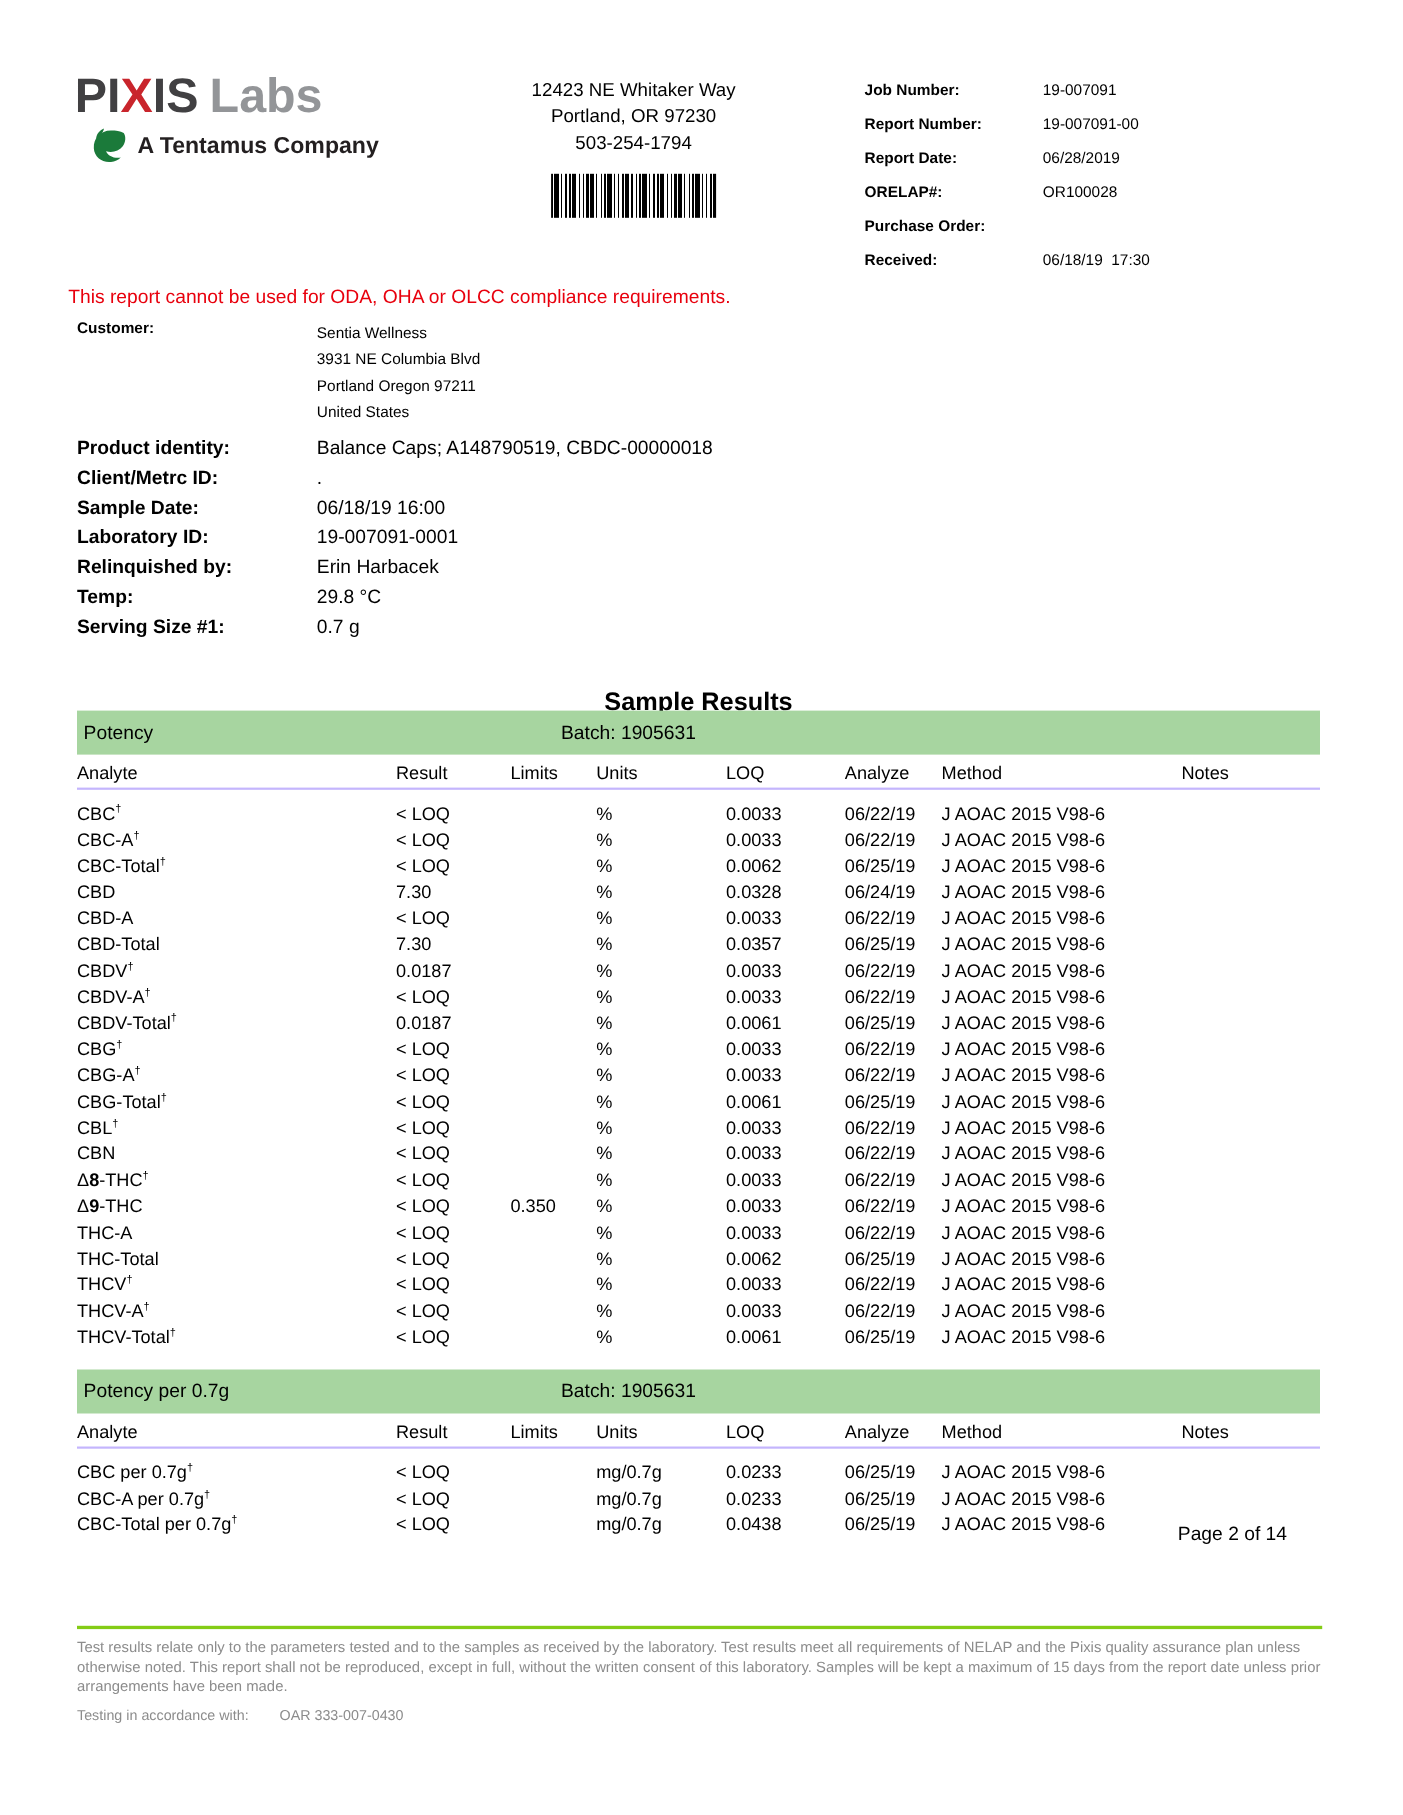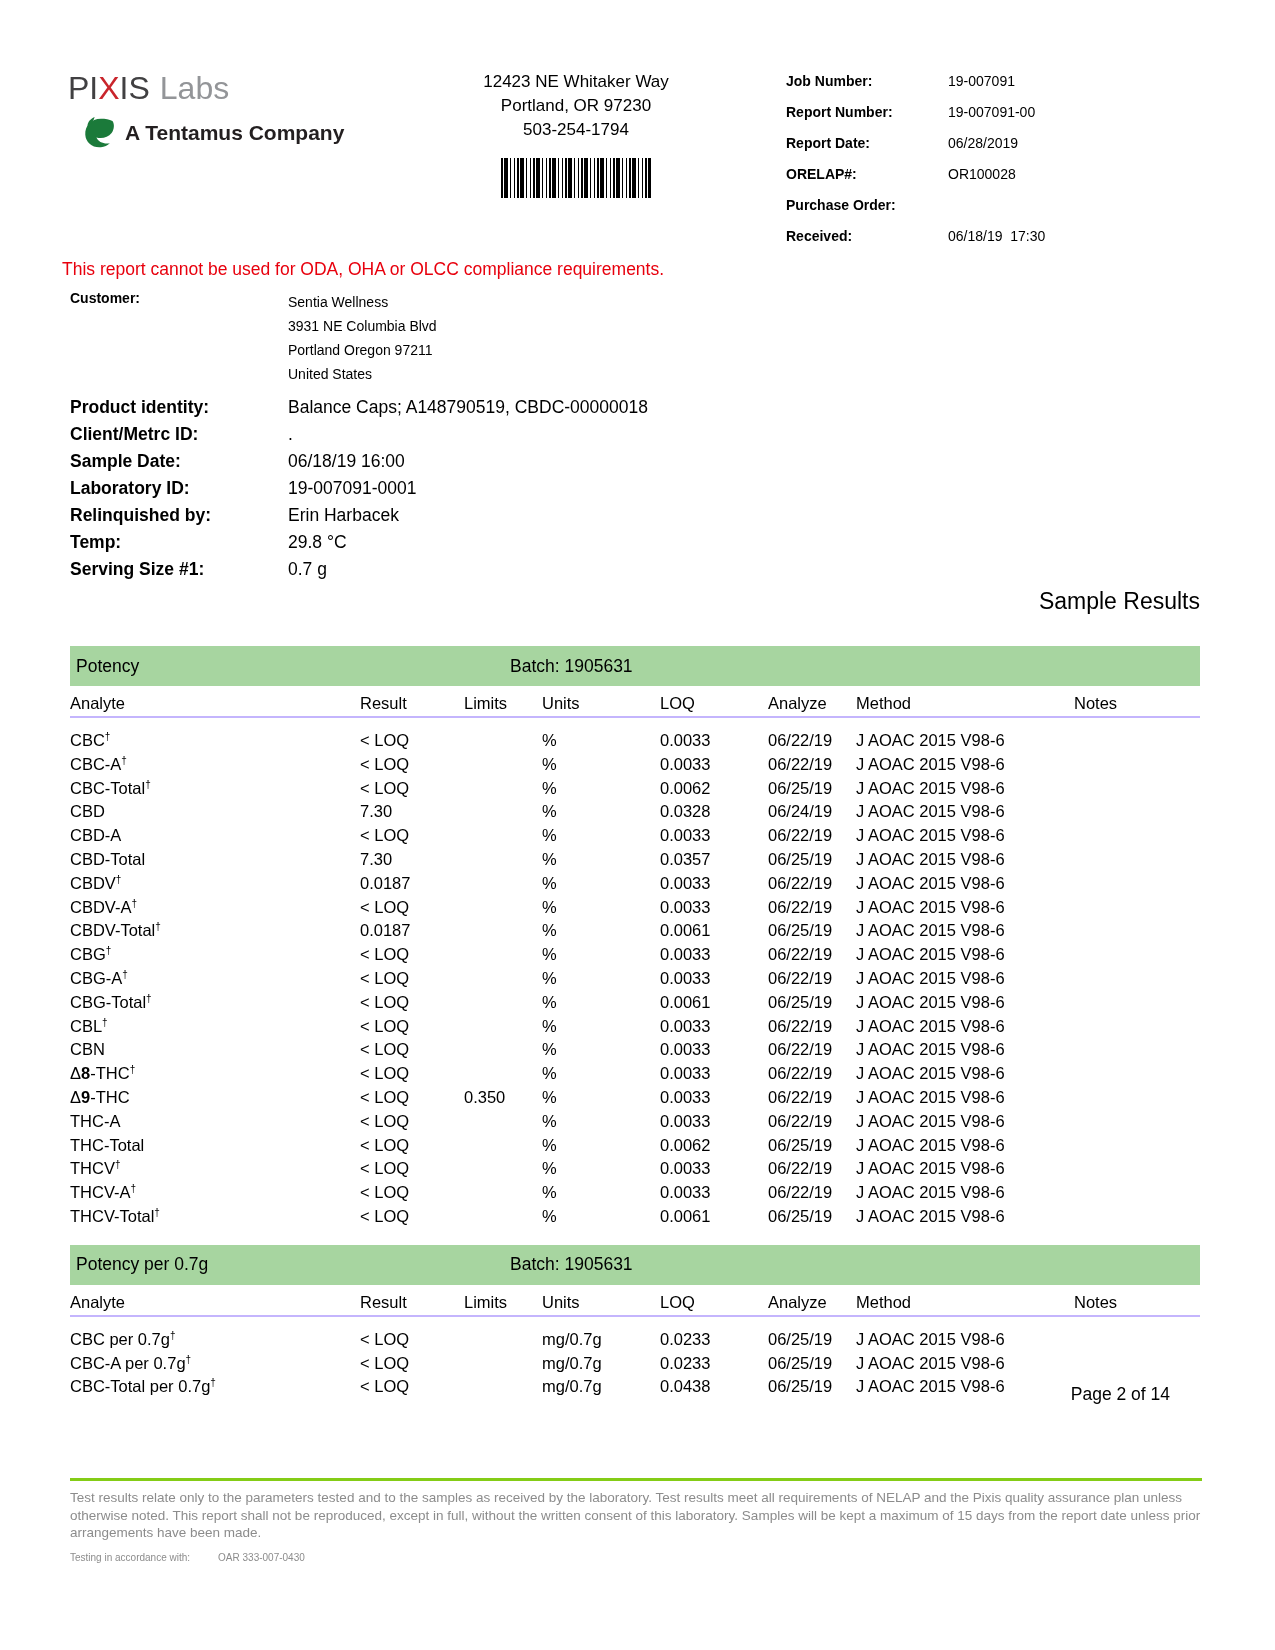--- a/index.html
+++ b/index.html
@@ -2,21 +2,21 @@
 <html><head>
 <meta charset="utf-8">
 <style>
   html,body{margin:0;padding:0;background:#fff;}
   .page{
     position:relative;width:1275px;height:1650px;background:#fff;
     font-family:"Liberation Sans","DejaVu Sans",sans-serif;color:#000;overflow:hidden;
   }
   
   .logo-block{position:absolute;left:68px;top:64px;}
-  .logo-word{font-size:32px;font-weight:normal;line-height:48px;letter-spacing:0px;}
+  .logo-word{font-size:44px;font-weight:bold;line-height:48px;letter-spacing:0px;}
   .logo-part1,.logo-part2{color:#414042;}
   .logo-accent{color:#c9252c;}
   .logo-suffix{color:#939598;margin-left:10px;}
   .logo-tagline{display:flex;align-items:center;gap:7px;margin-top:4px;padding-left:14px;}
   .tagline-text{font-size:21px;font-weight:bold;color:#231f20;}
   .center-block{position:absolute;left:426px;top:70px;width:300px;text-align:center;}
   .address-line{font-size:17px;line-height:24px;}
   .barcode{width:150px;height:40px;margin:16px auto 0 auto;
     background:repeating-linear-gradient(90deg,#000 0 2px,#fff 2px 3px,#000 3px 7px,#fff 7px 9px,#000 9px 10px,#fff 10px 13px,#000 13px 14px,#fff 14px 16px);}
   .info-block{position:absolute;left:786px;top:70px;width:330px;}
@@ -25,40 +25,40 @@
   .info-value{white-space:pre-wrap;}
   
   .notice{position:absolute;left:62px;top:259px;font-size:17.5px;}
   .customer{position:absolute;left:70px;top:290px;display:flex;font-size:14px;}
   .customer-label{width:218px;font-weight:bold;flex-shrink:0;}
   .customer-line{line-height:24px;}
   .details{position:absolute;left:70px;top:394px;}
   .field-row{display:flex;font-size:17.5px;line-height:27px;}
   .field-label{width:218px;font-weight:bold;flex-shrink:0;}
   
-  .section-title{position:absolute;left:70px;top:588px;width:1130px;text-align:right;
-    font-size:23px;font-weight:normal;}
+  .section-title{position:absolute;left:70px;top:624px;width:1130px;text-align:center;
+    font-size:23px;font-weight:bold;}
   .tables{position:absolute;left:70px;top:646px;width:1130px;}
   .table-section{margin-bottom:16px;}
   .banner{height:40px;display:flex;align-items:center;position:relative;font-size:17.5px;}
   .banner-title{padding-left:6px;}
   .banner-batch{position:absolute;left:440px;}
   .trow{display:grid;grid-template-columns:290px 104px 78px 118px 108px 88px 218px 1fr;
     font-size:16.5px;align-items:baseline;}
   .thead{font-weight:normal;padding:8px 0 3px 0;border-bottom:2px solid #c4b5fd;}
   .tbody{padding-top:11px;}
   .tbody .trow{line-height:23.8px;}
   .cell{overflow:hidden;white-space:nowrap;}
   sup{font-size:10px;line-height:0;}
   
   .page-num{position:absolute;left:70px;top:1384px;width:1100px;text-align:right;font-size:17.5px;}
   .footer-disclaimer{position:absolute;left:70px;top:1478px;width:1132px;
     border-top:3px solid #84cc16;padding-top:8px;color:#8c8c8c;font-size:13.5px;line-height:17.5px;}
   .accordance{position:absolute;left:70px;top:1552px;display:flex;gap:28px;
-    color:#8c8c8c;font-size:10px;}
+    color:#8c8c8c;font-size:13px;}
 </style>
 </head>
 <body>
 
 <div class="page">
 
   <div class="logo-block">
     <div class="logo-word">
       <span class="logo-part1">PI</span><span class="logo-accent">X</span><span class="logo-part2">IS</span><span class="logo-suffix">Labs</span>
     </div>

